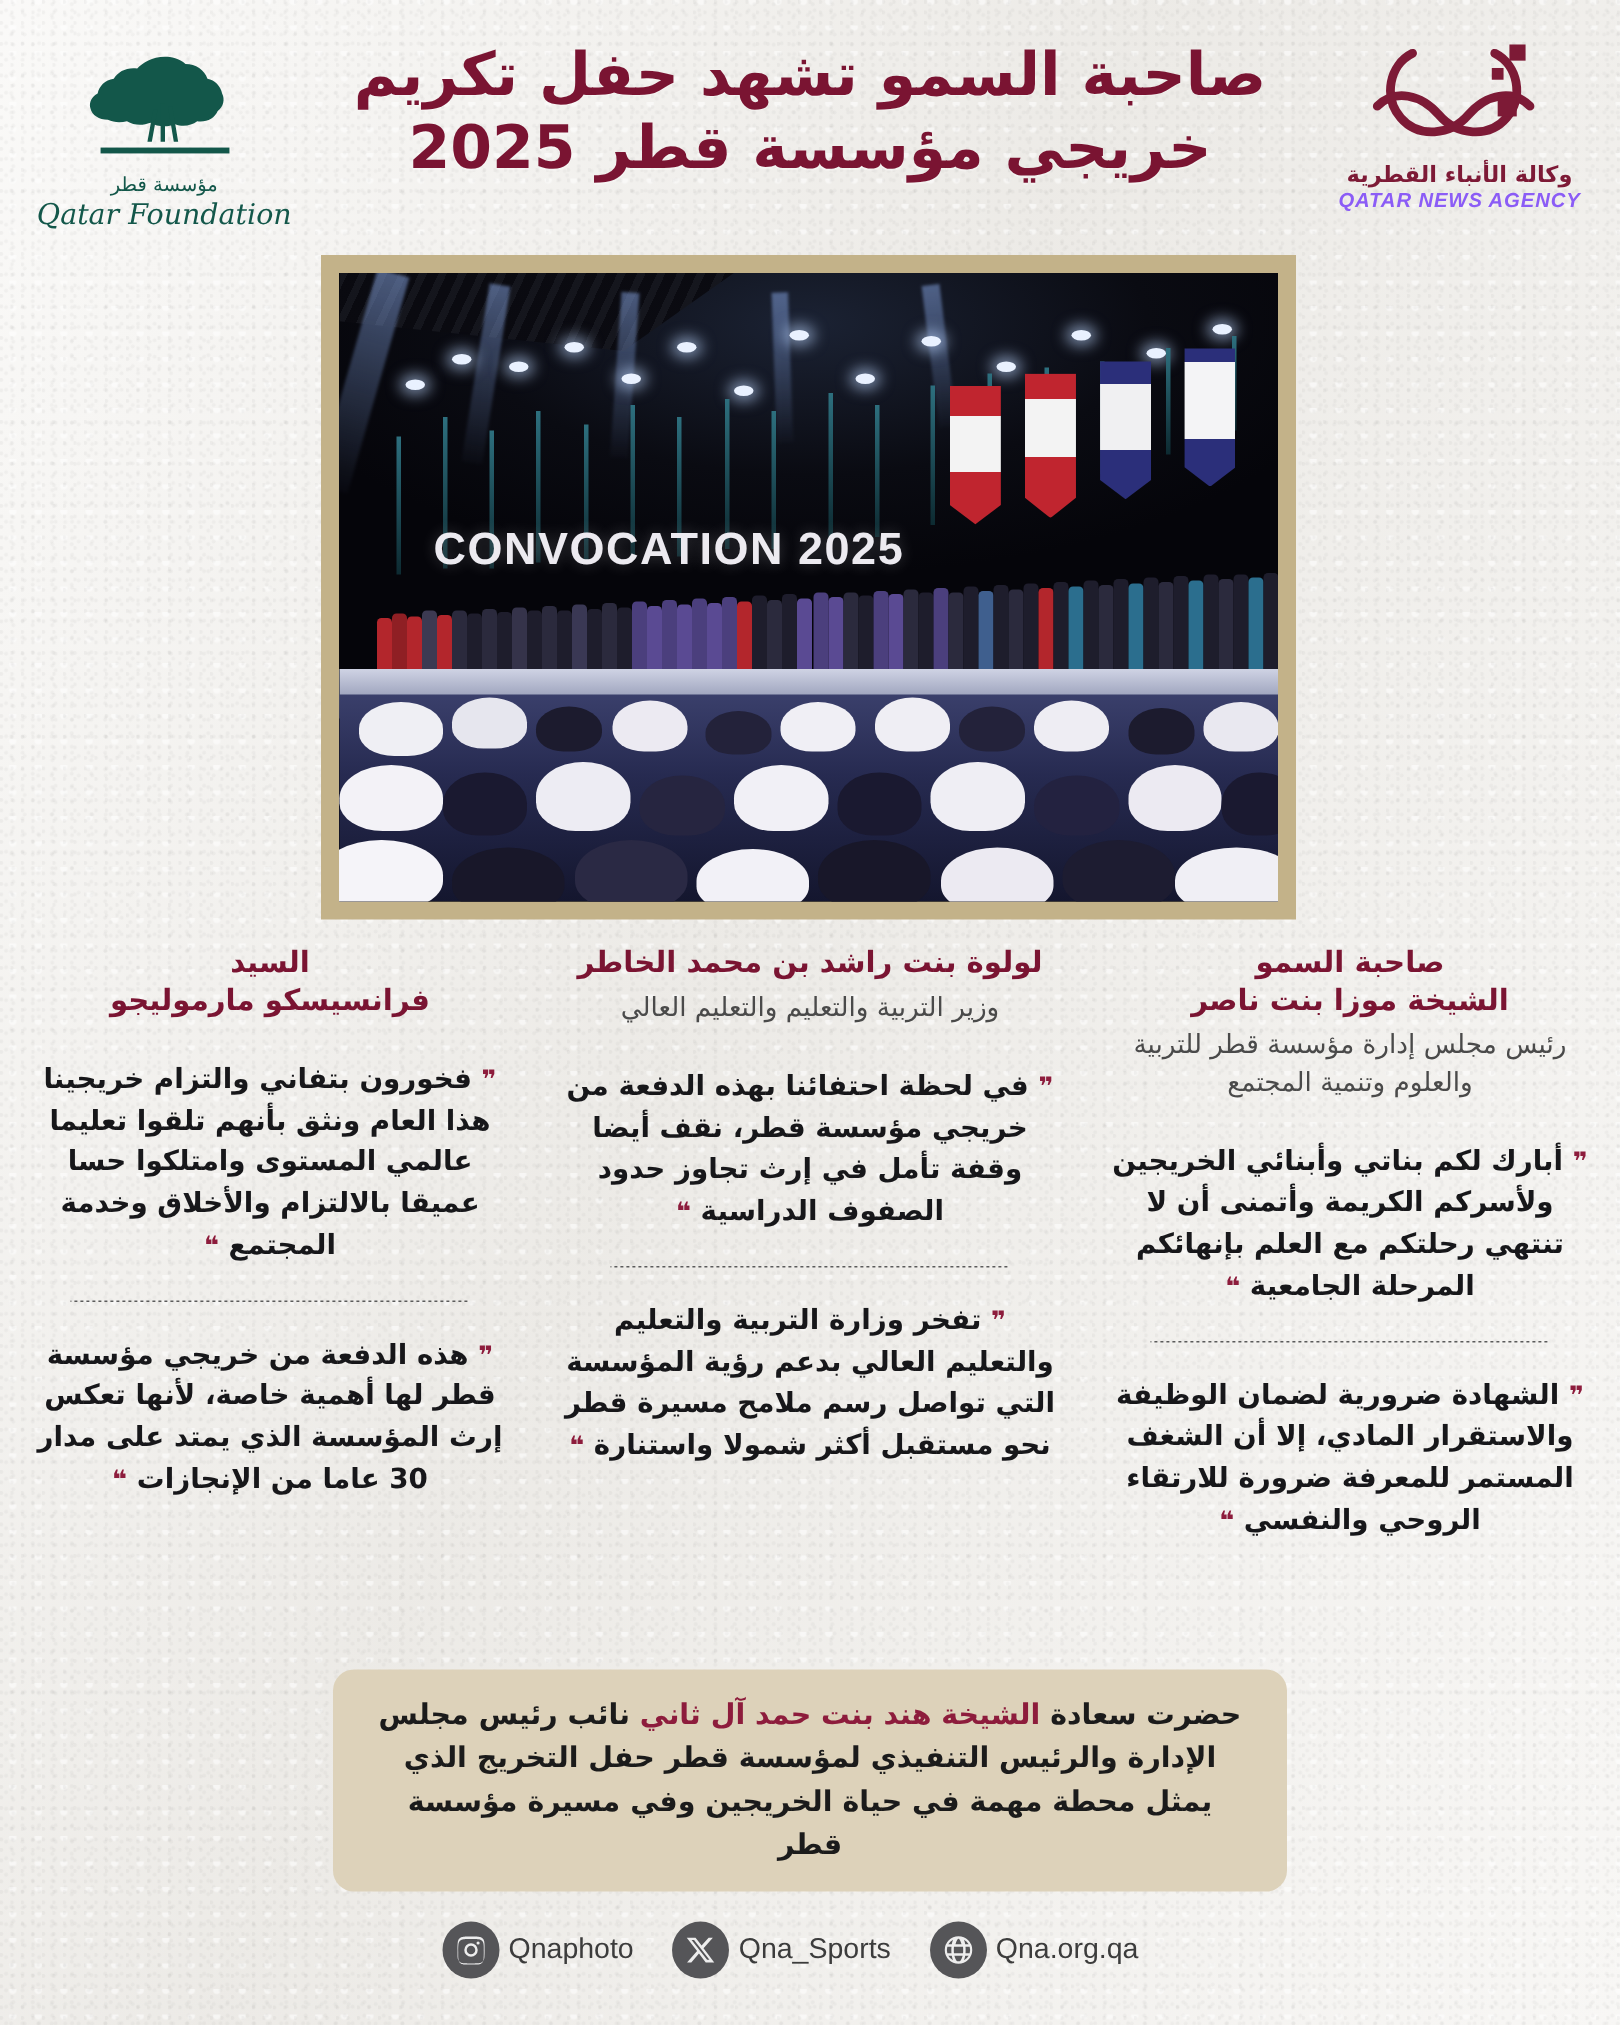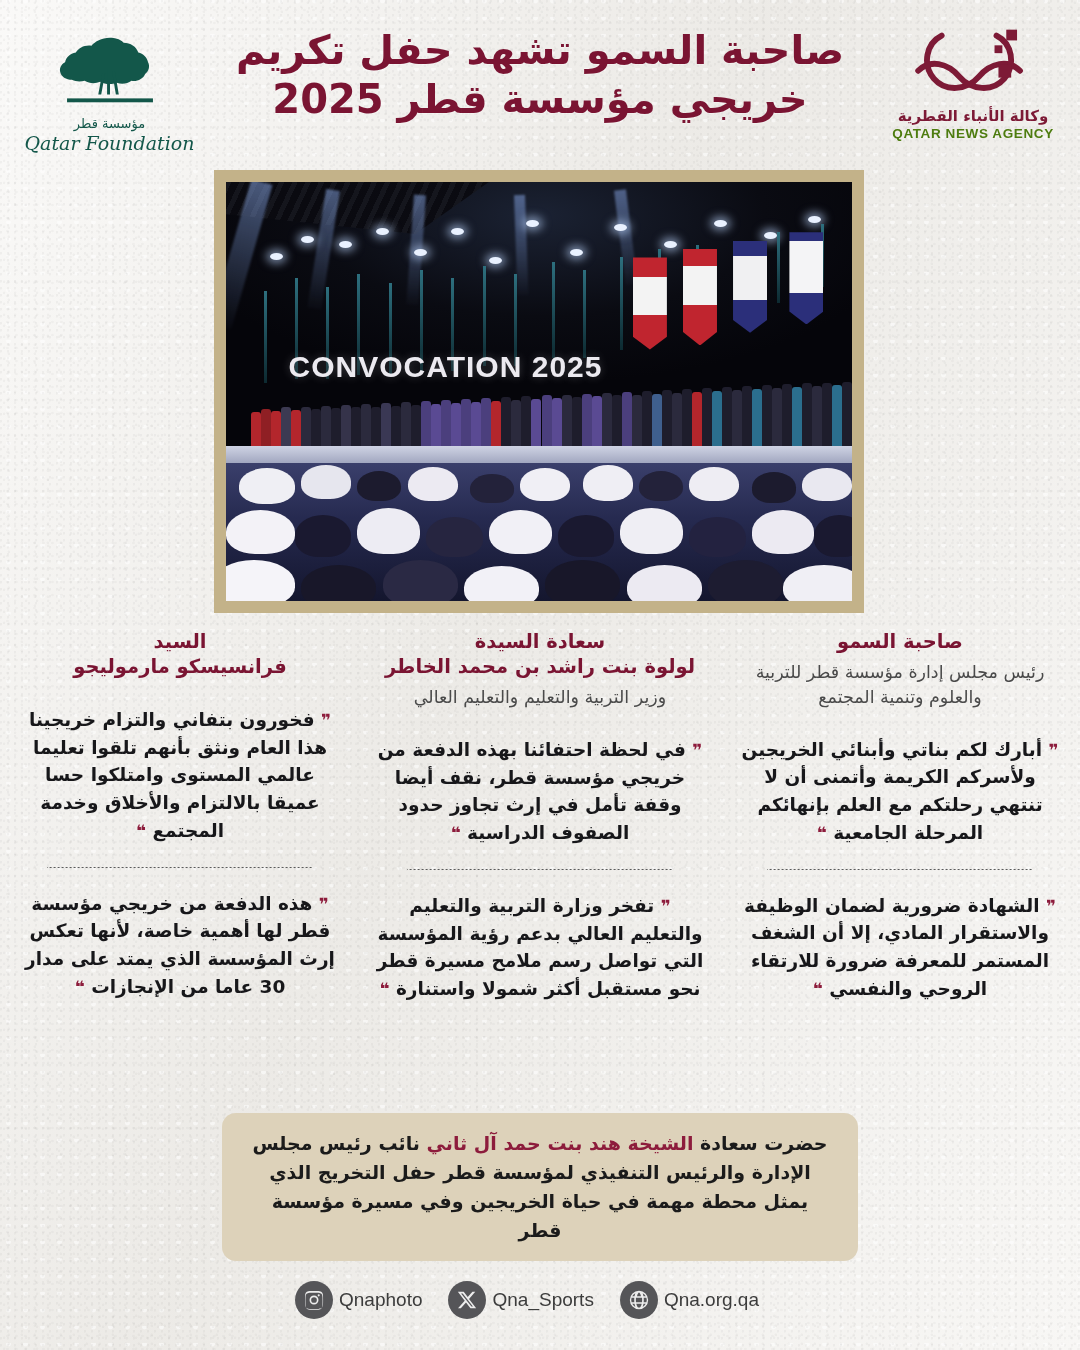--- a/index.html
+++ b/index.html
@@ -31,22 +31,22 @@
   .qf-logo{position:absolute;left:22px;top:32px;width:175px;height:130px;
            display:flex;flex-direction:column;align-items:center;justify-content:flex-start;}
   .qf-tree{width:118px;height:82px;}
   .qf-ar{font-family:"DejaVu Sans",sans-serif;font-size:13px;color:#13574a;letter-spacing:.5px;margin-top:2px;}
   .qf-en{font-family:"DejaVu Serif","Liberation Serif",serif;font-style:italic;font-size:19px;color:#13574a;margin-top:1px;}
 
   .qna-logo{position:absolute;right:18px;top:14px;width:178px;height:145px;
             display:flex;flex-direction:column;align-items:center;}
   .qna-mark{width:122px;height:92px;}
   .qna-ar{font-size:15px;color:#7d1a36;font-weight:bold;margin-top:1px;letter-spacing:.3px;}
-  .qna-en{font-size:13.5px;color:#4d7c0f;font-weight:bold;letter-spacing:.6px;
-          font-family:"Liberation Sans",sans-serif;direction:ltr;margin-top:1px;}
+  .qna-en{font-size:13.5px;color:#8b5cf6;font-weight:bold;letter-spacing:.6px;
+          font-family:"Liberation Sans",sans-serif;direction:ltr;margin-top:1px;font-style:italic;}
 
   .title-wrap{position:absolute;left:210px;top:26px;width:660px;text-align:center;}
   .title-line{
     font-size:40px;line-height:1.22;font-weight:bold;color:#7a1432;
     letter-spacing:-0.5px;text-shadow:0 1px 0 rgba(255,255,255,.35);
     font-family:"DejaVu Sans",sans-serif;
   }
 
   
   .photo-frame{
@@ -312,38 +312,38 @@
         <div class="head" style="left:89%;top:74%;width:13%;height:32%;background:#f0eff5"></div>
       </div>
     </div>
   </div>
 
   <div class="cols">
 
     <div class="col c1">
       <div class="pname">
         <div>صاحبة السمو</div>
+        <div>الشيخة موزا بنت ناصر</div>
       </div>
       <div class="prole">رئيس مجلس إدارة مؤسسة قطر للتربية والعلوم وتنمية المجتمع</div>
       <div class="quote q1">
         <span class="q-open">❞</span>
         <span>أبارك لكم بناتي وأبنائي الخريجين ولأسركم الكريمة وأتمنى أن لا تنتهي رحلتكم مع العلم بإنهائكم المرحلة الجامعية</span>
         <span class="q-close">❝</span>
       </div>
       <div class="divider"></div>
       <div class="quote q2">
         <span class="q-open">❞</span>
         <span>الشهادة ضرورية لضمان الوظيفة والاستقرار المادي، إلا أن الشغف المستمر للمعرفة ضرورة للارتقاء الروحي والنفسي</span>
         <span class="q-close">❝</span>
       </div>
     </div>
 
     <div class="col c2">
       <div class="pname">
-        <div>سعادة السيدة</div>
         <div>لولوة بنت راشد بن محمد الخاطر</div>
       </div>
       <div class="prole">وزير التربية والتعليم والتعليم العالي</div>
       <div class="quote q1">
         <span class="q-open">❞</span>
         <span>في لحظة احتفائنا بهذه الدفعة من خريجي مؤسسة قطر، نقف أيضا وقفة تأمل في إرث تجاوز حدود الصفوف الدراسية</span>
         <span class="q-close">❝</span>
       </div>
       <div class="divider"></div>
       <div class="quote q2">

